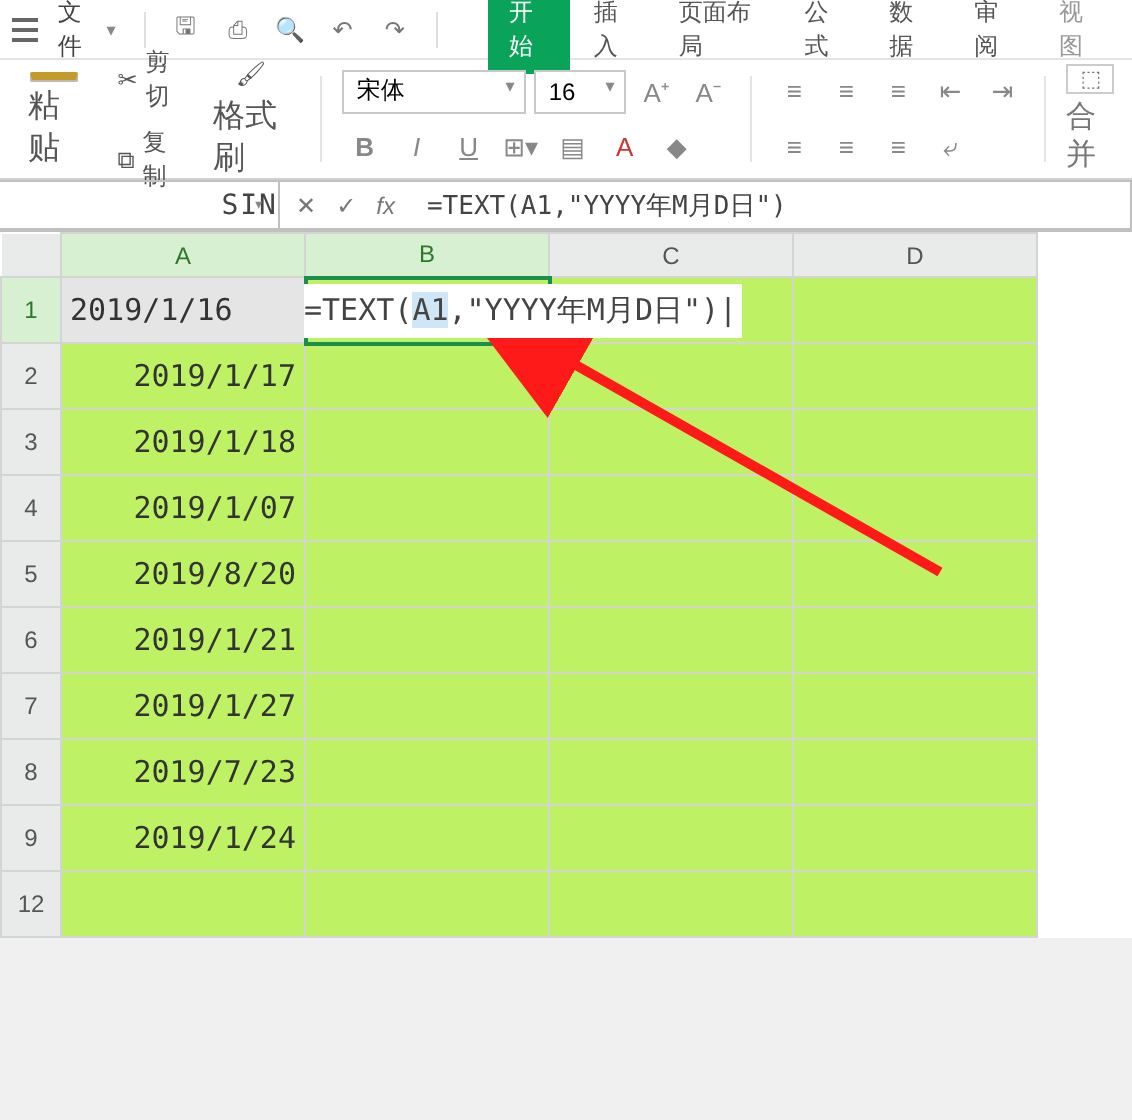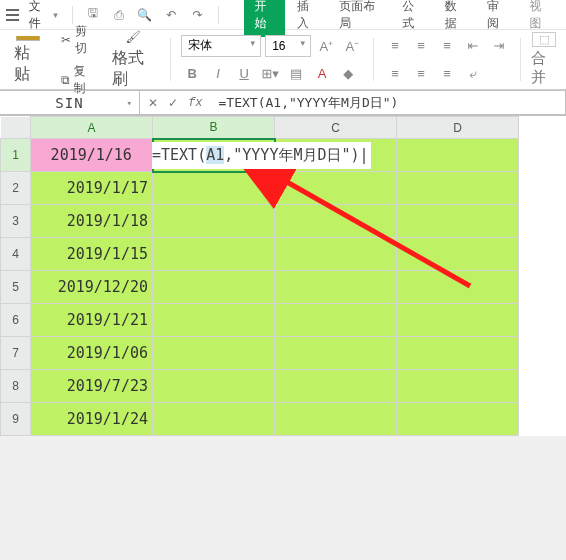--- a/index.html
+++ b/index.html
@@ -43,38 +43,38 @@
   .paste span.lbl { font-size:16px; margin-top:2px; }
   select.fake, .fake-input { height:22px; border:1px solid #c8c8c8; background:#fff; font-size:12px; padding:0 18px 0 6px; appearance:none; position:relative; }
   .selwrap { position:relative; display:inline-block; }
   .selwrap::after { content:"▾"; position:absolute; right:6px; top:3px; font-size:9px; color:#888; pointer-events:none; }
   .rowbtns { display:flex; gap:4px; }
   .tiny { width:22px; height:22px; display:flex; align-items:center; justify-content:center; color:#888; border:0; background:transparent; font-size:13px; }
   .tinybox { width:24px; height:20px; border:1px solid #ccc; background:#fff; font-size:11px; display:flex;align-items:center;justify-content:center;color:#777; }
 
   
   .fbar { display:flex; align-items:stretch; height:26px; background:#fff; border-bottom:1px solid #c0c0c0; }
-  .namebox { width:140px; border:1px solid #c0c0c0; border-left:0; display:flex; align-items:center; justify-content:center; font-family:"SimSun",monospace; font-size:14px; letter-spacing:1px; position:relative; }
+  .namebox { width:140px; border:1px solid #c0c0c0; border-left:0; display:flex; align-items:center; justify-content:flex-end; font-family:"SimSun",monospace; font-size:14px; letter-spacing:1px; position:relative; }
   .namebox::after { content:"▾"; position:absolute; right:6px; font-size:9px; color:#888; }
   .fx-icons { display:flex; align-items:center; padding:0 8px; gap:10px; border-top:1px solid #c0c0c0; border-bottom:1px solid #c0c0c0; color:#777; }
-  .fx-icons .fx { font-style:italic; font-family:Liberation Mono, monospace; }
+  .fx-icons .fx { font-style:italic; font-family:Liberation Sans, sans-serif; }
   .formula-input { flex:1; border:1px solid #c0c0c0; border-left:0; padding:0 8px; font-family:"SimSun",monospace; font-size:13px; display:flex; align-items:center; }
 
   
   .sheet { position:relative; background:#fff; }
   table { border-collapse:collapse; table-layout:fixed; }
   th, td { border:1px solid #d4d4d4; font-weight:normal; }
   .corner { width:30px; height:22px; background:#e8ebe9; border-top:0; border-left:0; }
   th.colhead { height:22px; background:#e8ebe9; font-size:12px; color:#555; }
   th.colhead.selA { background:#d8f0d2; color:#2a7a2a; }
   th.colhead.selB { background:#d8f0d2; color:#2a7a2a; }
   th.rowhead { width:30px; background:#e8ebe9; font-size:12px; color:#555; text-align:center; }
   th.rowhead.sel { background:#d8f0d2; color:#2a7a2a; }
   td.cell { height:33px; font-size:15px; color:#333; padding:0 4px; font-family:"SimSun",monospace; text-align:right; background:#bef264; }
-  td.cell.refhi { background:#f9a8d4; border:1.5px dashed #3598db; outline-offset:-1px; text-align:center; }
+  td.cell.refhi { background:#e5e5e5; border:1.5px dashed #3598db; outline-offset:-1px; text-align:left; }
   td.formula-cell { text-align:left; font-size:15px; border:2px solid #1a8f4e; }
 
   .arrow-layer { position:absolute; pointer-events:none; left:0; top:0; }
   .formula-overflow { position:absolute; left:152px; top:26px; font-family:"SimSun",monospace; font-size:15px; white-space:nowrap; pointer-events:none; background:#fff; padding:4px 2px 4px 0; z-index:2; }
   .formula-overflow .ref { background:#cfe6f7;text-align:right; }
 
 </style>
 </head>
 <body>
 
@@ -122,21 +122,21 @@
   </div>
   <div class="group">
     <div class="btn" style="flex-direction:column">
       <span>🖌</span>
       <span style="font-size:16px">格式刷</span>
     </div>
   </div>
   <div class="split"></div>
   <div class="group">
     <div class="rowbtns">
-      <span class="selwrap"><input class="fake-input" style="width: 80px;" value="宋体"></span>
+      <span class="selwrap"><input class="fake-input" style="width: 92px;" value="宋体"></span>
       <span class="selwrap"><input class="fake-input" style="width: 46px;" value="16"></span>
       <button class="tiny">A⁺</button>
       <button class="tiny">A⁻</button>
     </div>
     <div class="rowbtns" style="margin-top:4px">
       <button class="tiny" style="font-weight:bold">B</button>
       <button class="tiny" style="font-style:italic">I</button>
       <button class="tiny" style="text-decoration:underline">U</button>
       <button class="tiny">⊞▾</button>
       <button class="tiny" style="position:relative">▤</button>
@@ -207,56 +207,63 @@
         </tr>
         <tr>
           <th class="rowhead">3</th>
           <td class="cell">2019/1/18</td>
           <td class="cell"></td>
           <td class="cell"></td>
           <td class="cell"></td>
         </tr>
         <tr>
           <th class="rowhead">4</th>
-          <td class="cell">2019/1/15</td>
+          <td class="cell">2019/1/07</td>
           <td class="cell"></td>
           <td class="cell"></td>
           <td class="cell"></td>
         </tr>
         <tr>
           <th class="rowhead">5</th>
-          <td class="cell">2019/12/20</td>
+          <td class="cell">2019/8/20</td>
           <td class="cell"></td>
           <td class="cell"></td>
           <td class="cell"></td>
         </tr>
         <tr>
           <th class="rowhead">6</th>
           <td class="cell">2019/1/21</td>
           <td class="cell"></td>
           <td class="cell"></td>
           <td class="cell"></td>
         </tr>
         <tr>
           <th class="rowhead">7</th>
-          <td class="cell">2019/1/06</td>
+          <td class="cell">2019/1/27</td>
           <td class="cell"></td>
           <td class="cell"></td>
           <td class="cell"></td>
         </tr>
         <tr>
           <th class="rowhead">8</th>
           <td class="cell">2019/7/23</td>
           <td class="cell"></td>
           <td class="cell"></td>
           <td class="cell"></td>
         </tr>
         <tr>
           <th class="rowhead">9</th>
           <td class="cell">2019/1/24</td>
+          <td class="cell"></td>
+          <td class="cell"></td>
+          <td class="cell"></td>
+        </tr>
+        <tr>
+          <th class="rowhead">12</th>
+          <td class="cell"></td>
           <td class="cell"></td>
           <td class="cell"></td>
           <td class="cell"></td>
         </tr>
       </tbody>
     </table>
 
   <div class="formula-overflow">
     =TEXT(<span class="ref">A1</span>,"YYYY年M月D日")|
   </div>

